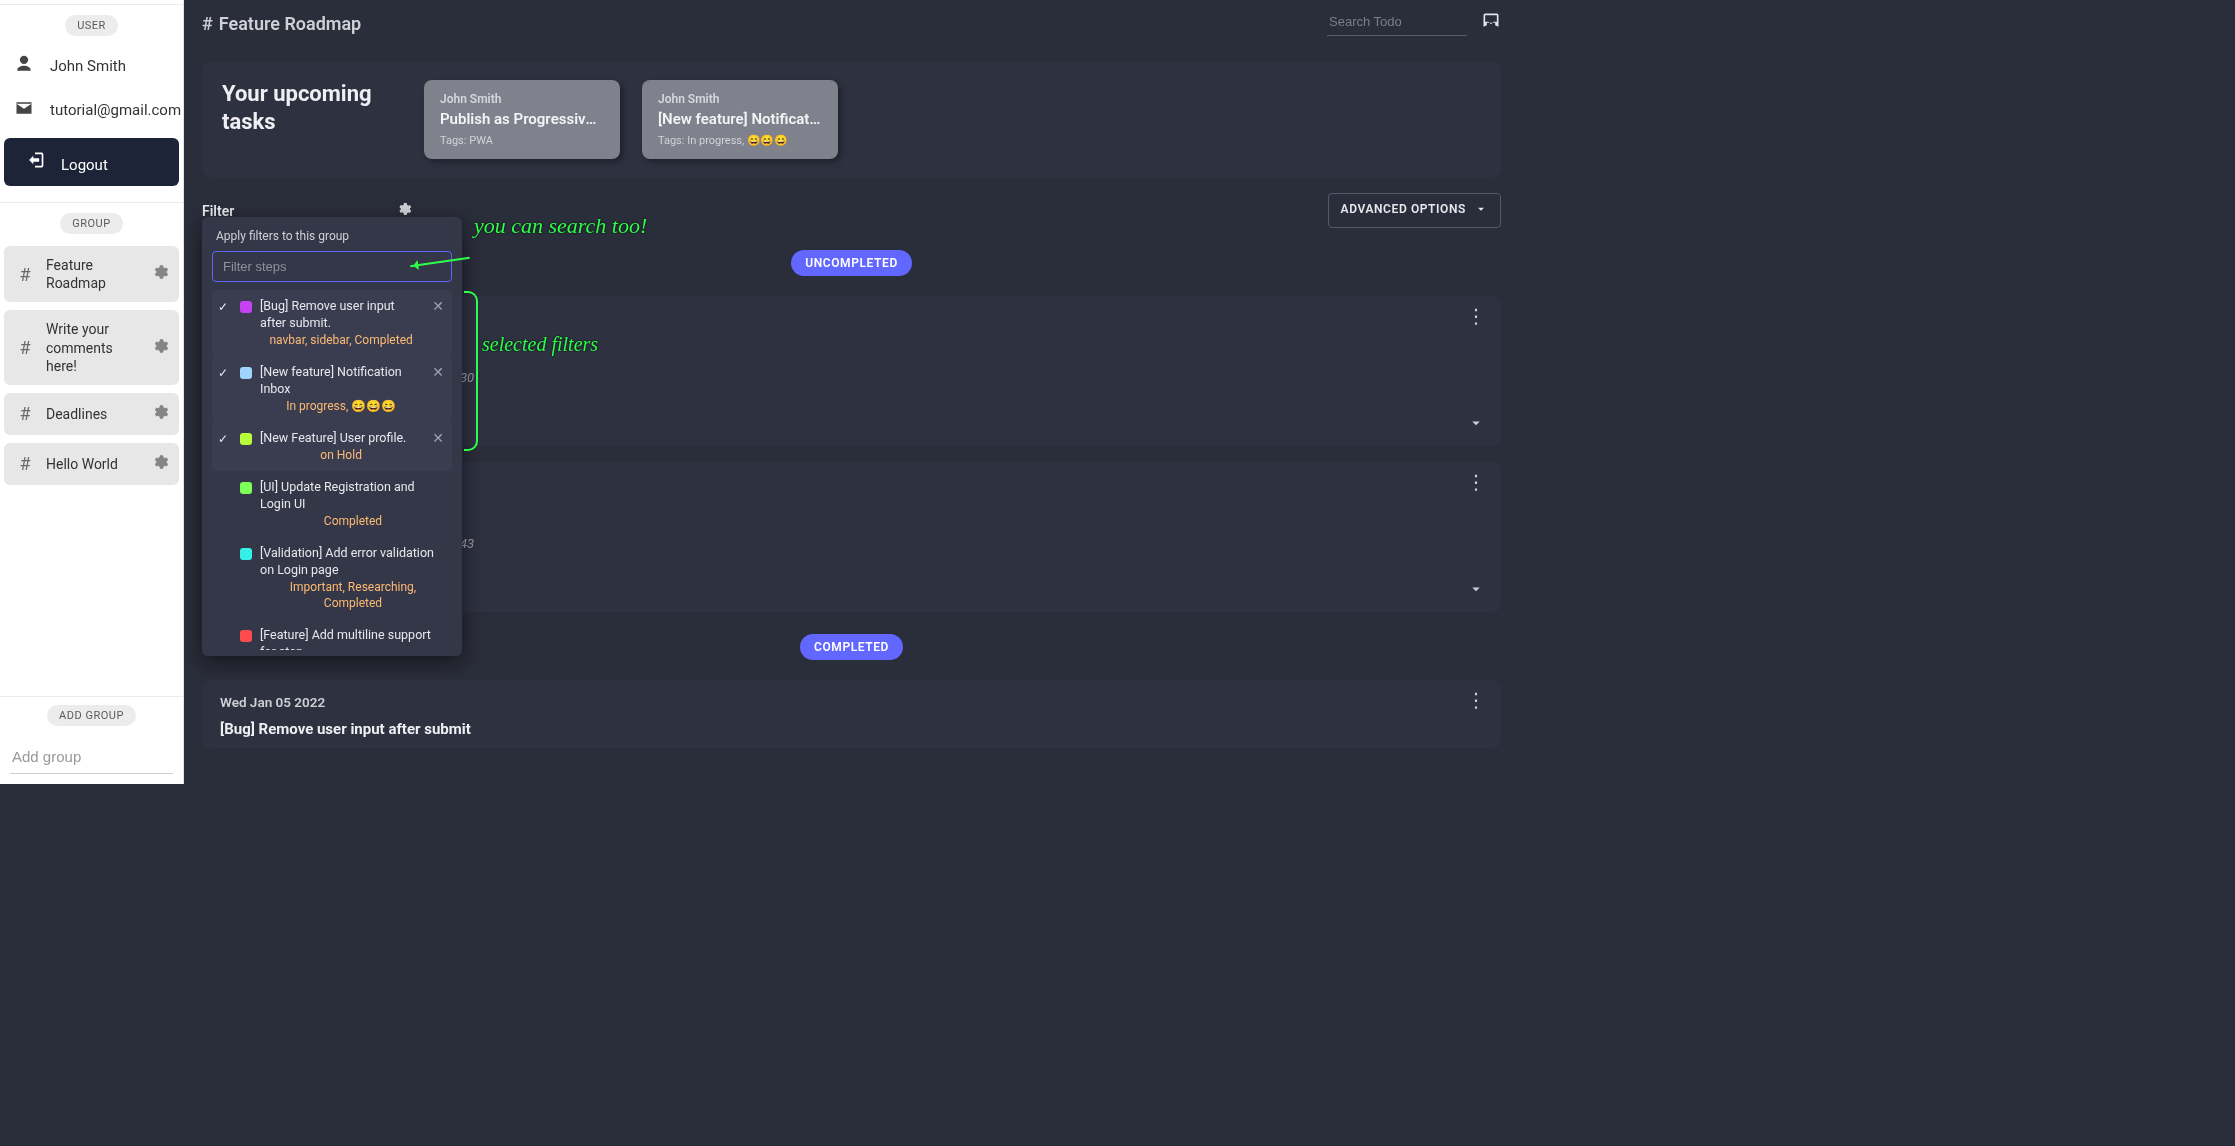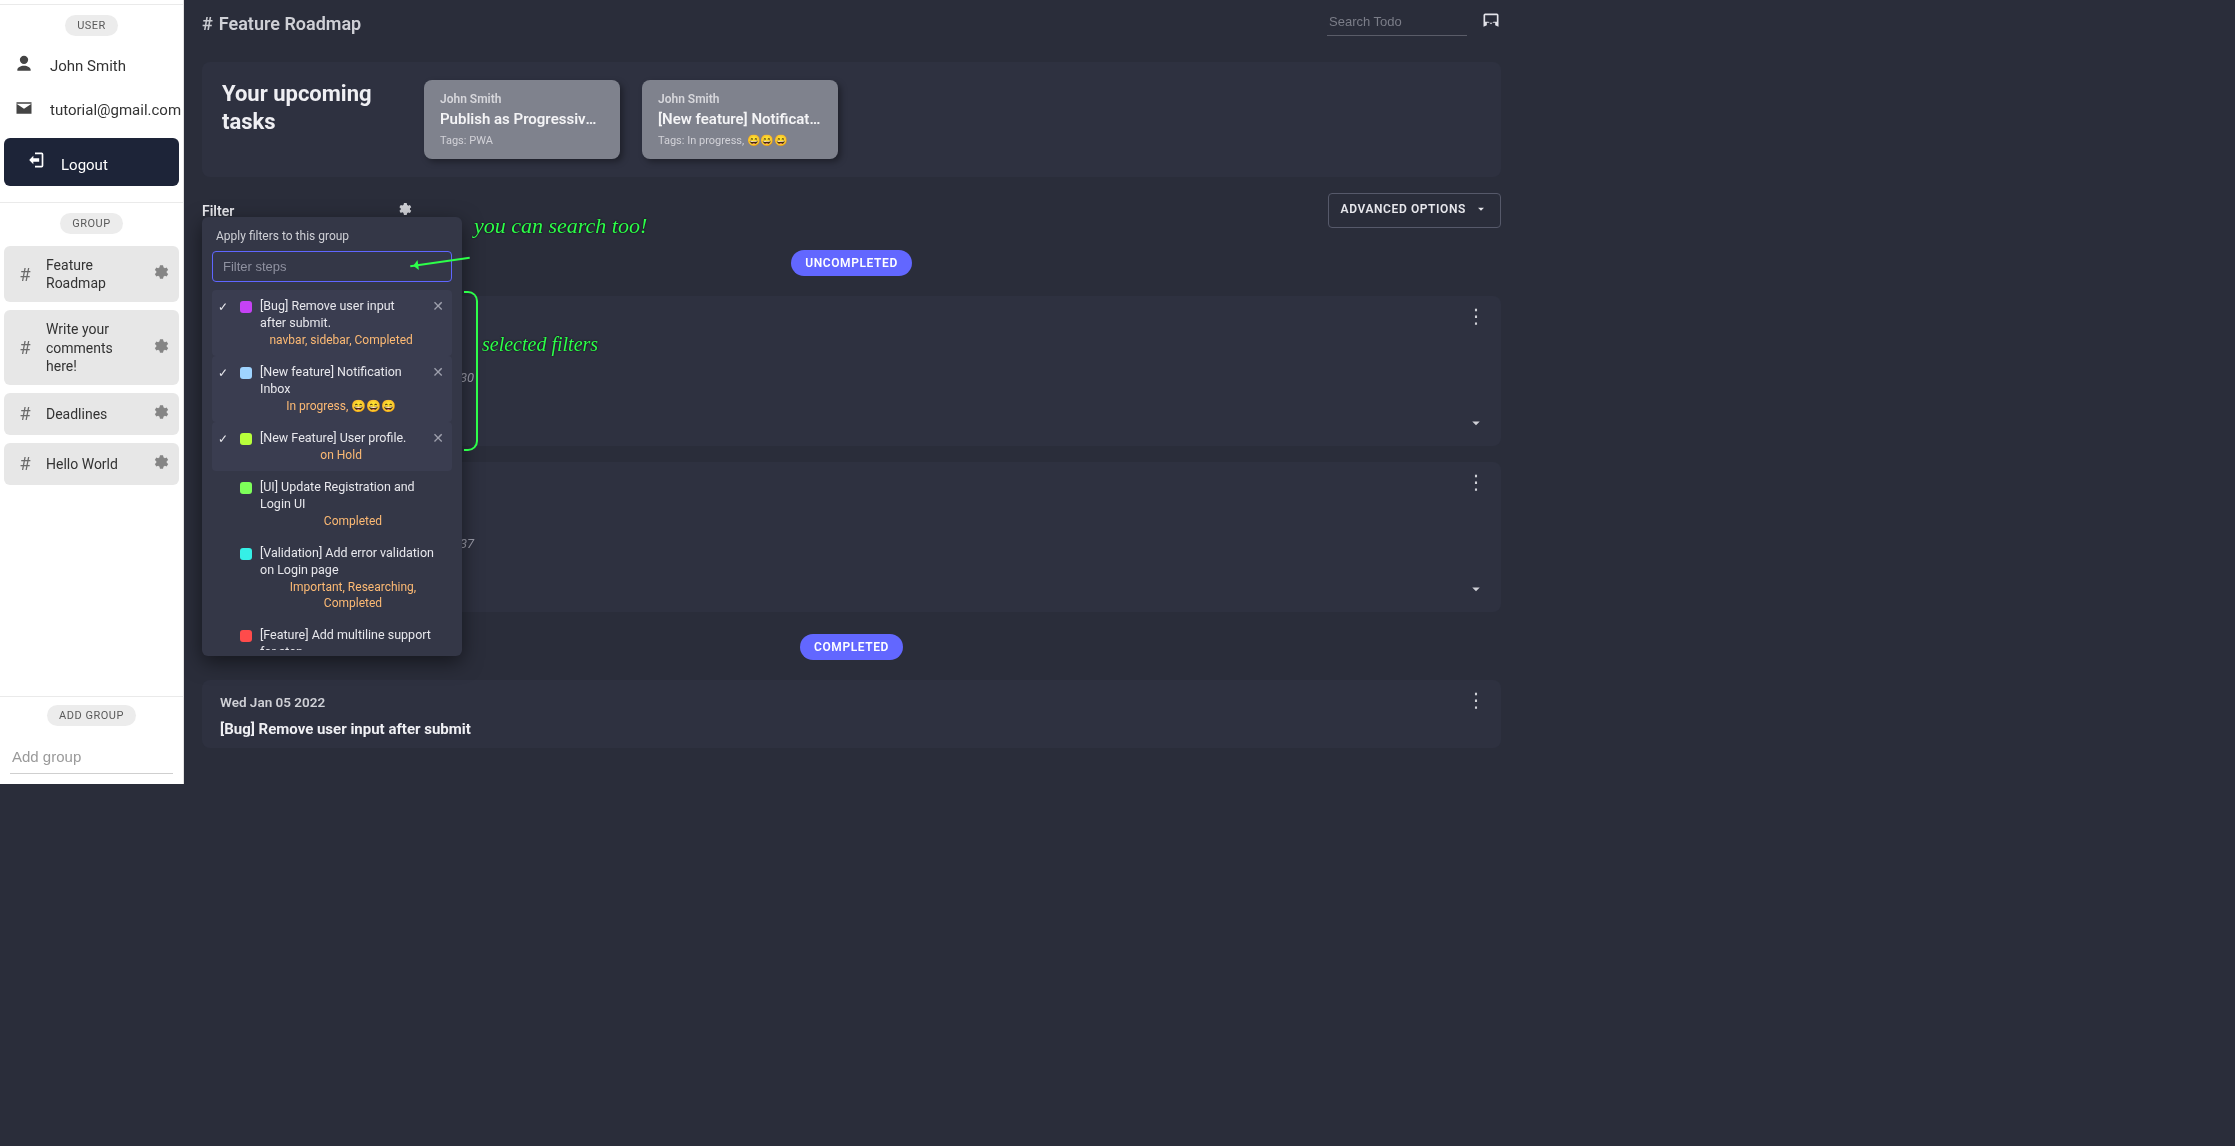--- a/index.html
+++ b/index.html
@@ -389,21 +389,21 @@
     <div class="list-card">
       <span class="kebab">⋮</span>
       <div class="list-hint">30</div>
       <span class="chev"><svg viewBox="0 0 24 24">
             <path d="M7 10l5 5 5-5z"></path>
           </svg></span>
     </div>
 
     <div class="list-card">
       <span class="kebab">⋮</span>
-      <div class="list-hint">37</div>
+      <div class="list-hint">43</div>
       <span class="chev"><svg viewBox="0 0 24 24">
             <path d="M7 10l5 5 5-5z"></path>
           </svg></span>
     </div>
 
     <div class="pill-wrap">
       <span class="pill">COMPLETED</span>
     </div>
 
     <div class="list-card short">

